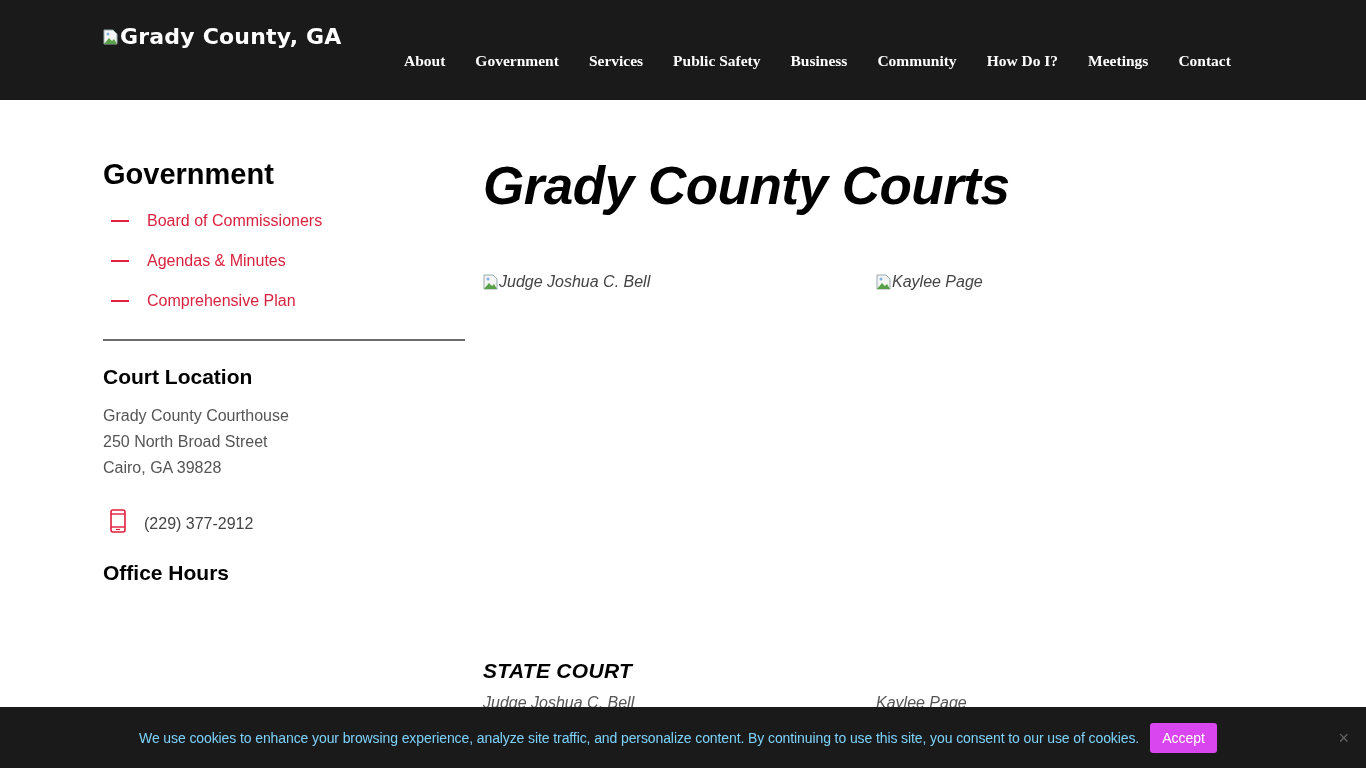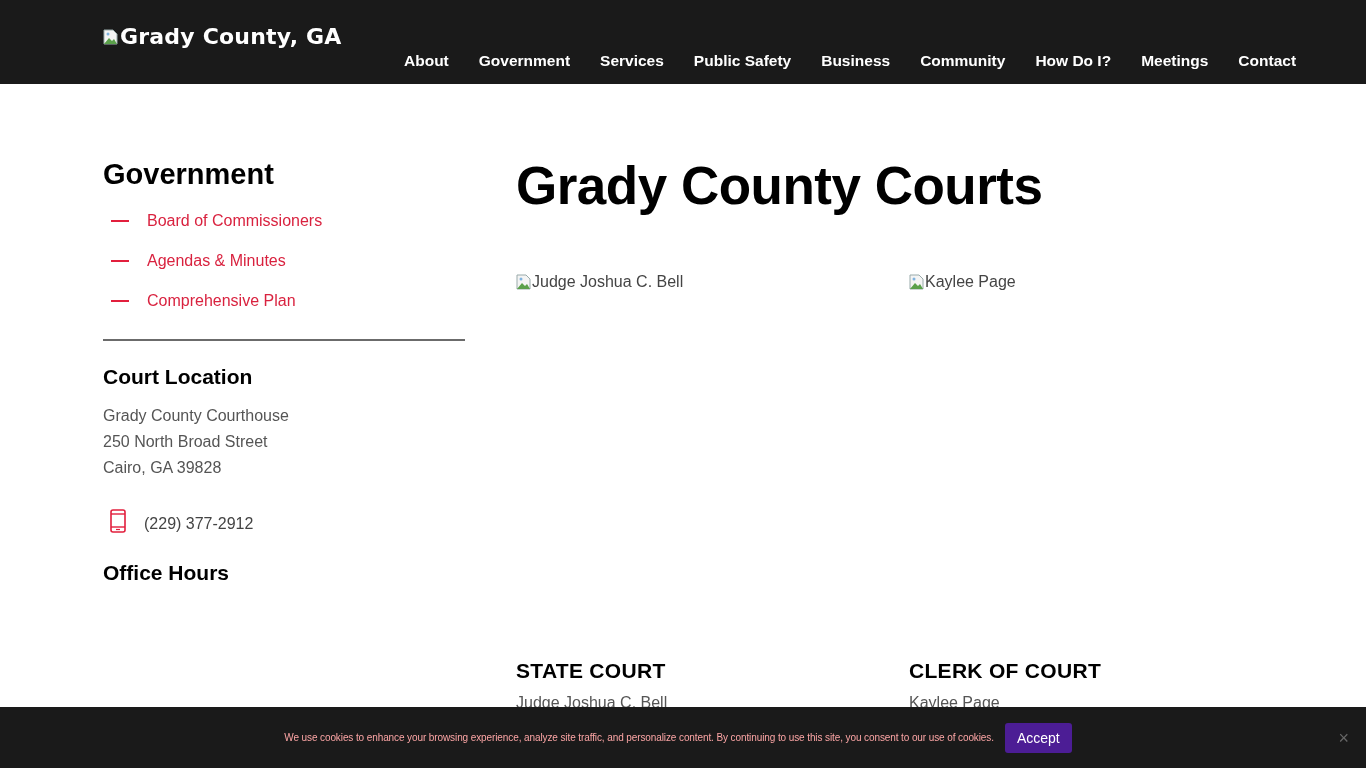--- a/index.html
+++ b/index.html
@@ -1,46 +1,46 @@
 <!DOCTYPE html>
 <html><head>
 <meta charset="utf-8">
 <style>
   * { box-sizing: border-box; margin: 0; padding: 0; }
   html, body { width: 1366px; height: 768px; overflow: hidden; background: #ffffff; font-family: "Liberation Sans", sans-serif; }
-  .header { position: absolute; top: 0; left: 0; width: 1366px; height: 84px; background: #1a1a1a; }
+  .header { position: absolute; top: 0; left: 0; width: 1366px; height: 100px; background: #1a1a1a; }
   .logo { position: absolute; left: 103px; top: 24px; display: flex; align-items: center; color: #fff; font-family: "DejaVu Sans", sans-serif; font-weight: bold; font-size: 22px; letter-spacing: 0.2px; }
   .broken-img { display: inline-block; width: 16px; height: 16px; position: relative; margin-right: 1px; top: -4px; }
   .nav { position: absolute; top: 52px; left: 404px; display: flex; }
-  .nav a { color: #fff; text-decoration: none; font-family: Liberation Sans, sans-serif; font-weight: bold; font-size: 15.5px; margin-right: 30px; white-space: nowrap; }
+  .nav a { color: #fff; text-decoration: none; font-family: Liberation Serif, serif; font-weight: bold; font-size: 15.5px; margin-right: 30px; white-space: nowrap; }
   .sidebar { position: absolute; left: 103px; top: 158px; width: 362px; }
   .sidebar h2 { font-size: 29px; font-weight: bold; color: #000; margin-bottom: 18px; }
   .side-links { list-style: none; }
   .side-links li { display: flex; align-items: center; height: 40px; margin-top: -8px; margin-bottom: 8px; }
   .side-links .dash { display: inline-block; width: 18px; height: 2px; background: #e21f3d; margin-left: 8px; margin-right: 18px; }
   .side-links a { color: #d9223f; font-size: 16px; text-decoration: none; }
   .divider { margin-top: 18px; height: 2px; background: #6b6b6b; width: 362px; }
   .sidebar h3 { font-size: 21px; font-weight: bold; color: #000; }
   .loc-title { margin-top: 24px; }
   .address { margin-top: 14px; color: #555; font-size: 16px; line-height: 26px; }
   .phone { display: flex; align-items: flex-end; margin-top: 28px; color: #444; font-size: 16px; }
   .phone svg { margin-left: 7px; margin-right: 18px; }
   .hours-title { margin-top: 28px; }
   .hours { margin-top: 16px; color: #555; font-size: 16px; }
-  .main { position: absolute; left: 516px; top: 155px; width: 780px; }
+  .main { position: absolute; left: 483px; top: 155px; width: 780px; font-style: italic; }
   .main h1 { font-size: 53px; font-weight: bold; color: #000; letter-spacing: -0.5px; }
   .cards { position: absolute; top: 117px; left: 0; width: 780px; }
   .card { position: absolute; top: 0; width: 360px; }
   .card .img-alt { display: flex; align-items: center; color: #444; font-size: 16px; height: 20px; }
   .card .img-alt .broken-img { top: 0; margin-right: 0; }
   .card h4 { position: absolute; top: 387px; font-size: 21px; font-weight: bold; color: #000; white-space: nowrap; letter-spacing: 0.3px; }
   .card .name { position: absolute; top: 422px; font-size: 16px; color: #555; white-space: nowrap; }
   .cookie { position: absolute; left: 0; top: 707px; width: 1366px; height: 61px; background: #1a1a1a; display: flex; align-items: center; justify-content: center; }
-  .cookie-text { color: #fca5a5; font-size: 10px; margin-left: -10px; letter-spacing: -0.1px; text-align: right; }
-  .accept { background: #4c1d95; color: #fff; font-size: 14px; border: none; border-radius: 3px; height: 30px; padding: 0 12px; margin-left: 11px; font-family: "Liberation Sans", sans-serif; }
+  .cookie-text { color: #7dd3fc; font-size: 14px; margin-left: -10px; letter-spacing: -0.1px; text-align: right; }
+  .accept { background: #d946ef; color: #fff; font-size: 14px; border: none; border-radius: 3px; height: 30px; padding: 0 12px; margin-left: 11px; font-family: "Liberation Sans", sans-serif; }
   .close { position: absolute; right: 17px; top: 22px; color: #666; font-size: 18px; line-height: 18px; }
 </style>
 </head>
 <body>
 
 <div class="header">
   <a class="logo">
     <span class="broken-img">
       <svg width="16" height="16" viewBox="0 0 16 16">
           <path d="M1 1h9l4 4v10H1z" fill="#f4f4f4" stroke="#9aa" stroke-width="1"></path>
@@ -119,21 +119,20 @@
       <div class="img-alt">
         <span class="broken-img">
           <svg width="16" height="16" viewBox="0 0 16 16">
               <path d="M1 1h9l4 4v10H1z" fill="#f4f4f4" stroke="#9aa" stroke-width="1"></path>
               <path d="M1 15l5-6 3 3 2-2 3 5z" fill="#5aa04a"></path>
               <circle cx="5" cy="5" r="1.5" fill="#7fb3e0"></circle>
             </svg>
         </span>
         <span>Kaylee Page</span>
       </div>
-      <h4>CLERK OF COURT</h4>
       <div class="name">Kaylee Page</div>
     </div>
   </div>
 </main>
 
 <div class="cookie">
   <span class="cookie-text">We use cookies to enhance your browsing experience, analyze site traffic, and personalize content. By continuing to use this site, you consent to our use of cookies.</span>
   <button class="accept">Accept</button>
   <span class="close">×</span>
 </div>

